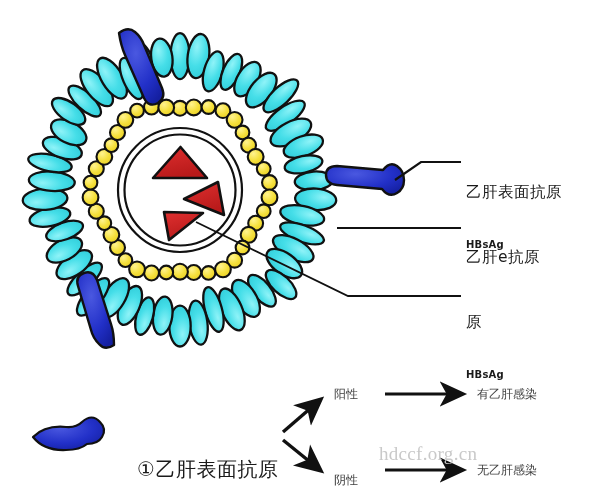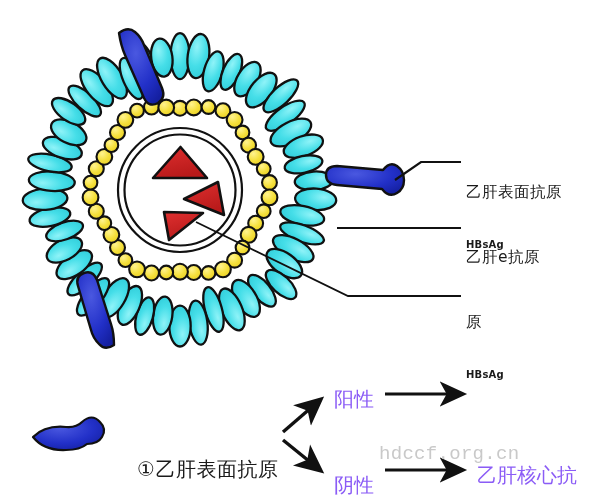--- a/index.html
+++ b/index.html
@@ -28,30 +28,30 @@
   #lab-hbsag{left:466px;top:145px;}
   #lab-hbeag{left:466px;top:210px;}
   #lab-hbcag{left:466px;top:275px;}
 
   #legend-text{position:absolute;left:137px;top:420px;}
   #legend-text .cn{font-size:20px;}
 
   .flowtxt{
     position:absolute;
     font-family:Liberation Sans, sans-serif;
-    font-size:20px;color:#8b5cf6;white-space:pre;font-weight:500;
+    font-size:12px;color:#404040;white-space:pre;font-weight:500;
   }
   #flow-pos{left:334px;top:386px;}
   #flow-neg{left:334px;top:472px;}
   #flow-pos-res{left:477px;top:386px;}
   #flow-neg-res{left:477px;top:462px;}
 
   #watermark{
     position:absolute;left:379px;top:443px;
-    font-family:Liberation Mono, monospace;
+    font-family:Liberation Serif, serif;
     font-size:19px;color:#c9c9c9;letter-spacing:.3px;
     white-space:pre;pointer-events:none;
   }
 </style>
 </head>
 <body>
 
 <div id="stage">
 
   <svg id="art" viewBox="0 0 613 500">
@@ -224,16 +224,17 @@
     <span class="en">HBsAg</span>
   </div>
 
   <div id="legend-text" class="lbl">
     <span class="cn">①乙肝表面抗原</span>
     
   </div>
 
   <div class="flowtxt" id="flow-pos">阳性</div>
   <div class="flowtxt" id="flow-neg">阴性</div>
-  <div class="flowtxt" id="flow-neg-res">乙肝核心抗</div>
+  <div class="flowtxt" id="flow-pos-res">有乙肝感染</div>
+  <div class="flowtxt" id="flow-neg-res">无乙肝感染</div>
 
   <div id="watermark">hdccf.org.cn</div>
 </div>
 
 </body></html>

